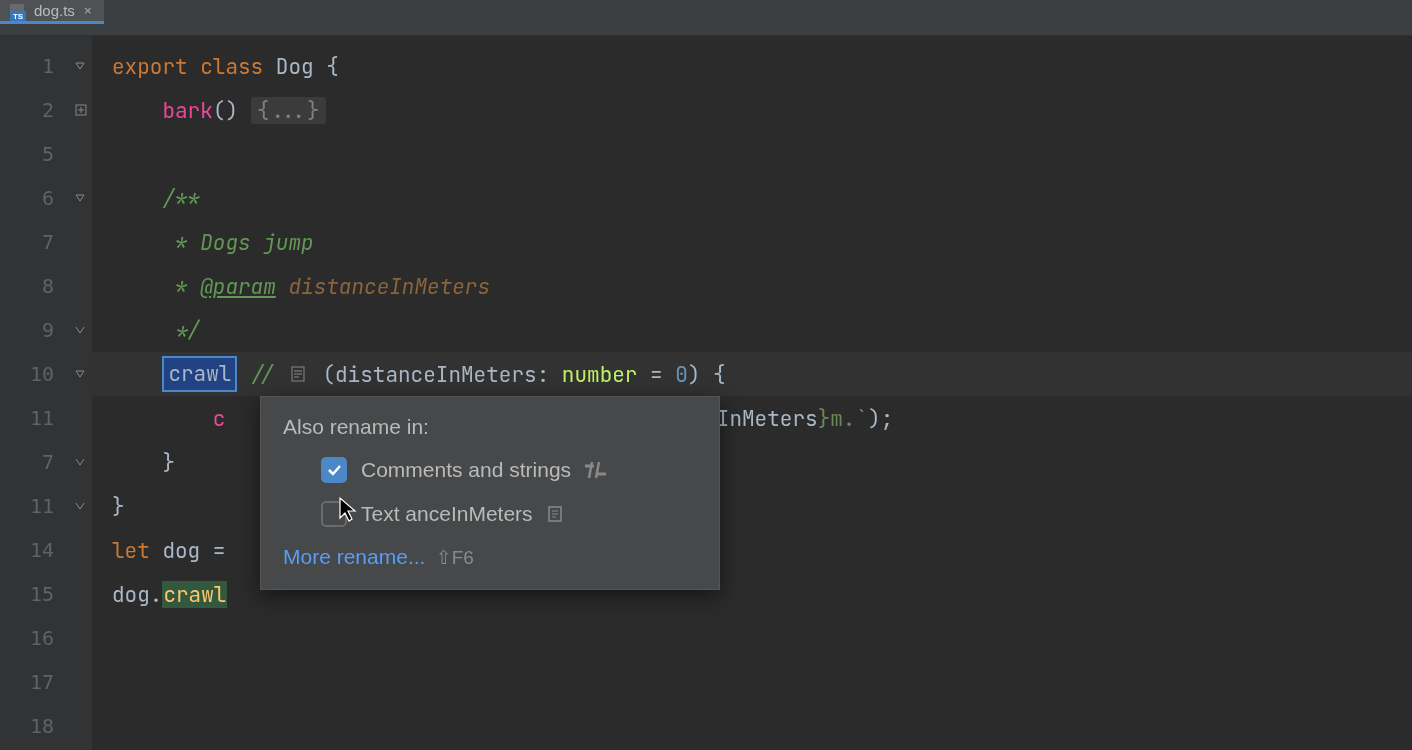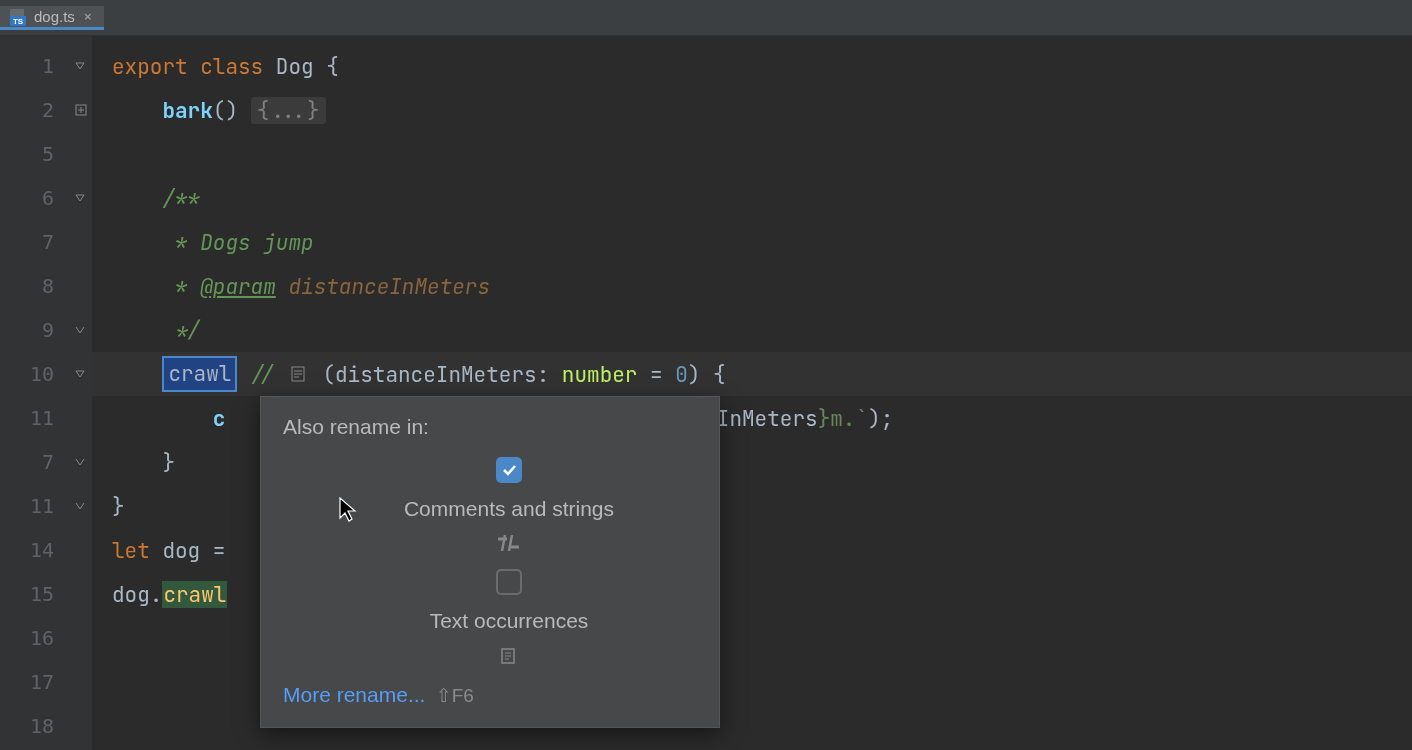--- a/index.html
+++ b/index.html
@@ -8,21 +8,21 @@
     height: 750px;
     background: #2b2b2b;
     font-family: "SF Mono", "JetBrains Mono", Consolas, monospace;
     overflow: hidden;
     position: relative;
   }
   .tabbar {
     height: 36px;
     background: #3c3f41;
     display: flex;
-    align-items: center;
+    align-items: flex-start;
     border-bottom: 1px solid #323232;
   }
   .tab {
     display: flex;
     align-items: center;
     padding: 0 10px 0 8px;
     background: #4e5254;
     border-bottom: 3px solid #4a88c7;
     gap: 6px;
     cursor: pointer;
@@ -76,21 +76,21 @@
     display:flex;
     align-items:center;
     font-size: 21px;
     white-space: pre;
     color: #a9b7c6;
     padding-left: 20px;
   }
   .cline.hl { background: #323232; }
   .kw { color: #cc7832; }
   .cls { color: #a9b7c6; }
-  .fn { color: #7dd3fc; font-weight: bold; }
+  .fn { color: #ec4899; }
   .punc { color: #a9b7c6; }
   .fold-body { background:#3b3b3b; color:#808080; padding:0 6px; border-radius:3px;}
   .comment { color: #629755; font-style: italic; }
   .tag { color: #629755; font-style: italic; text-decoration: underline; }
   .param-name { color: #8a653b; font-style: italic; }
   .type-kw { color: #bef264; }
   .num { color: #6897bb; }
   .str { color: #6a8759; }
   .usage { background:#32593d; color:#ffc66d; padding:0 1px; }
   .rename-box {
@@ -118,21 +118,20 @@
     padding: 18px 22px 20px 22px;
     font-family: -apple-system, "Segoe UI", sans-serif;
     color:#bababa;
   }
   .popup-title { font-size: 21px; margin-bottom: 18px; }
   .popup-row {
     display:flex; align-items:center; gap: 14px;
     font-size: 21px;
     margin-bottom: 18px;
     padding-left: 38px;
-    flex-direction: column;
   }
   .chk {
     width:26px; height:26px;
     border:2px solid #6b6b6b;
     border-radius:5px;
     display:flex; align-items:center; justify-content:center;
     cursor:pointer;
   }
   .chk.on { background:#4a88c7; border-color:#4a88c7; }
   .more { color:#589df6; font-size:21px; cursor:pointer; }
@@ -289,21 +288,21 @@
           <line x1="0" y1="4" x2="9" y2="4" stroke="#888" stroke-width="3"></line>
           <line x1="12" y1="12" x2="21" y2="12" stroke="#888" stroke-width="3"></line>
           <line x1="4" y1="0" x2="0" y2="16" stroke="none"></line>
           <line x1="3" y1="0" x2="7" y2="0" stroke="none"></line>
           <path d="M4 0 L1 16 M11 0 L8 16" stroke="#888" stroke-width="2.5" transform="translate(3,0)"></path>
         </svg>
     </span>
   </div>
   <div class="popup-row">
     <span class="chk"></span>
-    <span>Text occurrences</span>
+    <span>Text anceInMeters</span>
     <span class="row-icon">
       <svg width="18" height="18">
           <rect x="2" y="2" width="12" height="14" fill="none" stroke="#888" stroke-width="1.5"></rect>
           <line x1="5" y1="6" x2="11" y2="6" stroke="#888"></line>
           <line x1="5" y1="9" x2="11" y2="9" stroke="#888"></line>
           <line x1="5" y1="12" x2="9" y2="12" stroke="#888"></line>
         </svg>
     </span>
   </div>
   <div>

